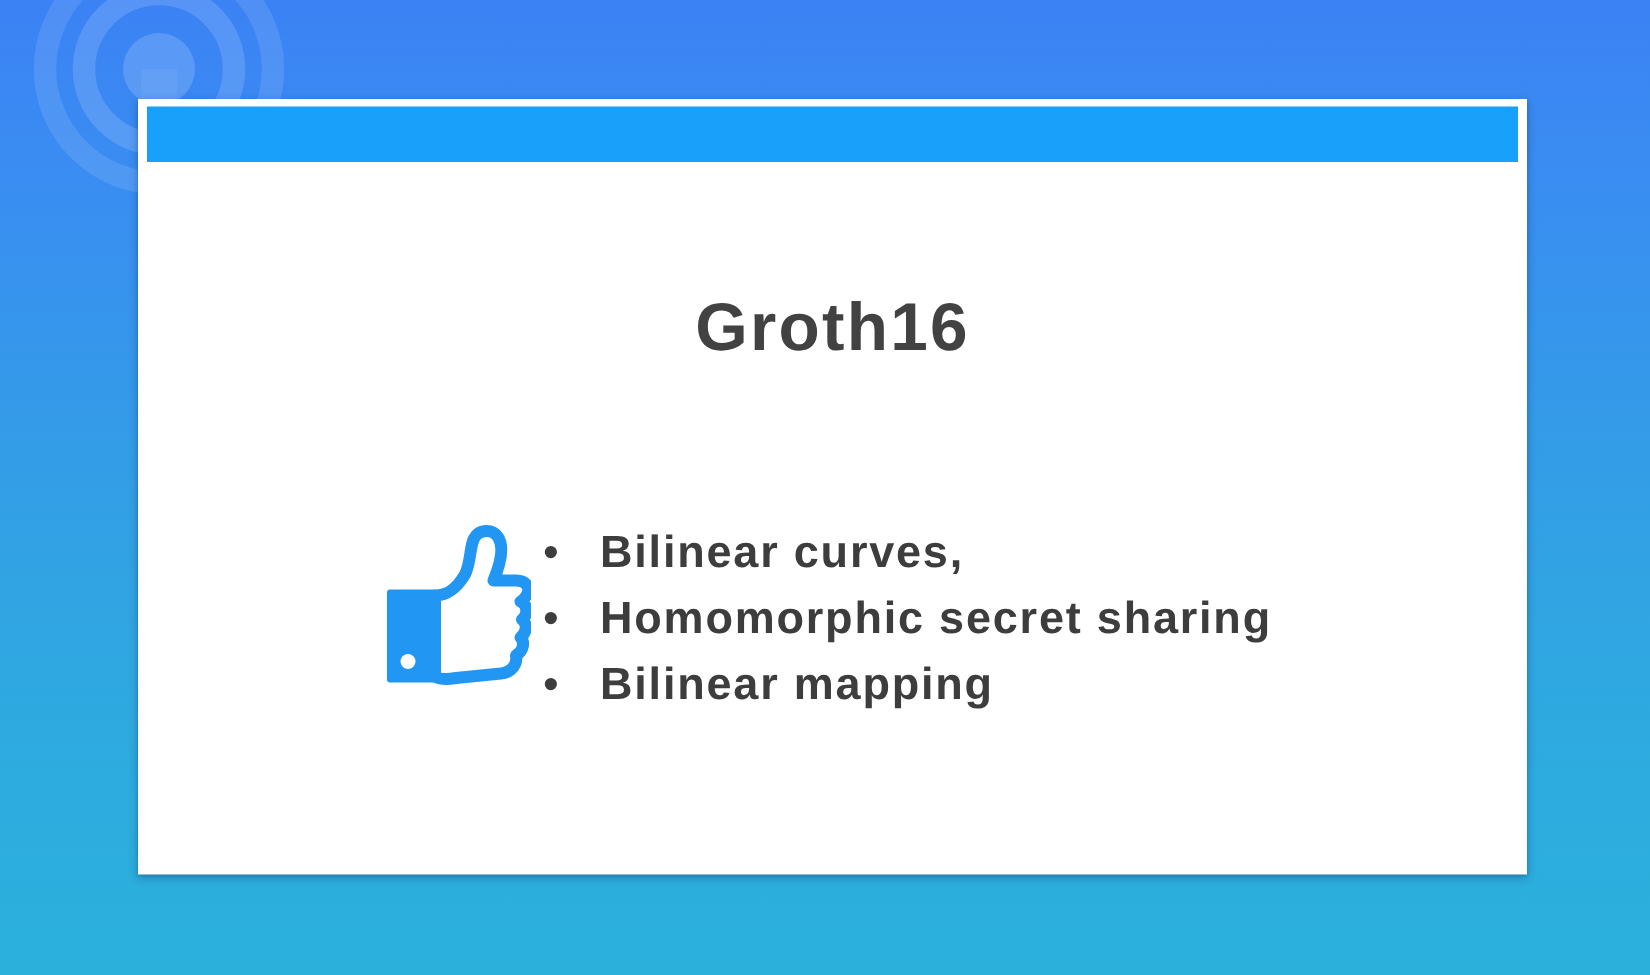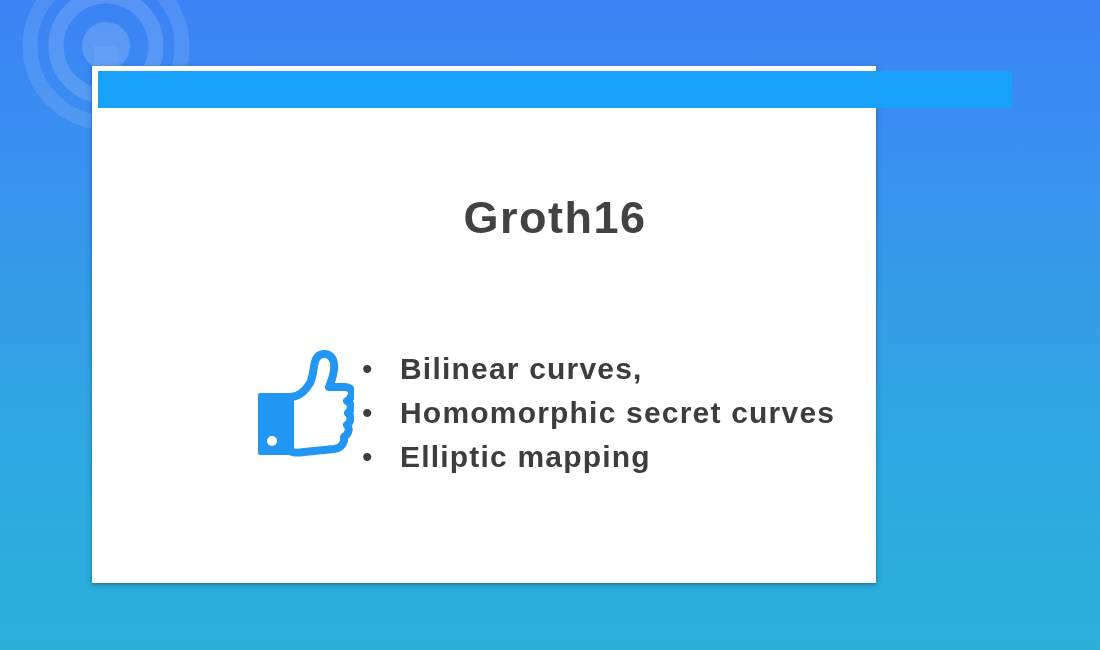--- a/index.html
+++ b/index.html
@@ -38,21 +38,21 @@
     opacity: 0.26;
     pointer-events: none;
   }
   #watermark svg { display: block; width: 100%; height: 100%; }
 
   
   #slide-card {
     position: absolute;
     left: 92px;
     top: 66px;
-    width: 784px;
+    width: 926px;
     height: 517px;
     background: #ffffff;
     box-sizing: border-box;
     box-shadow: 0 2px 6px rgba(10, 40, 80, 0.30),
                 0 1px 2px rgba(10, 40, 80, 0.22);
   }
 
   
   #card-header-band {
     position: absolute;
@@ -175,23 +175,23 @@
         </svg>
       </div>
 
       <ul id="bullet-list">
         <li class="bullet-row">
           <span class="bullet-dot">•</span>
           <span class="bullet-text">Bilinear curves,</span>
         </li>
         <li class="bullet-row">
           <span class="bullet-dot">•</span>
-          <span class="bullet-text">Homomorphic secret curves</span>
+          <span class="bullet-text">Homomorphic secret sharing</span>
         </li>
         <li class="bullet-row">
           <span class="bullet-dot">•</span>
-          <span class="bullet-text">Elliptic mapping</span>
+          <span class="bullet-text">Bilinear mapping</span>
         </li>
       </ul>
 
     </div>
   </div>
 </div>
 
 </body></html>

